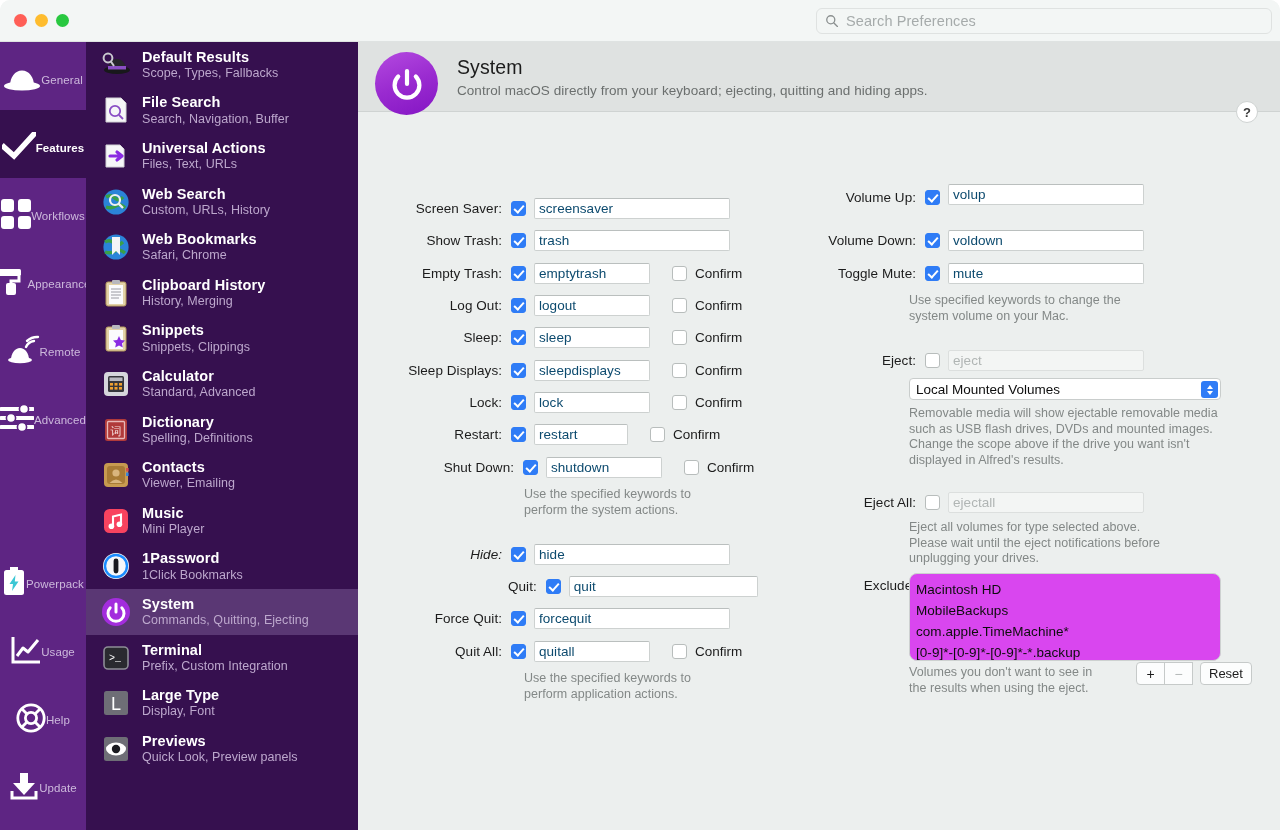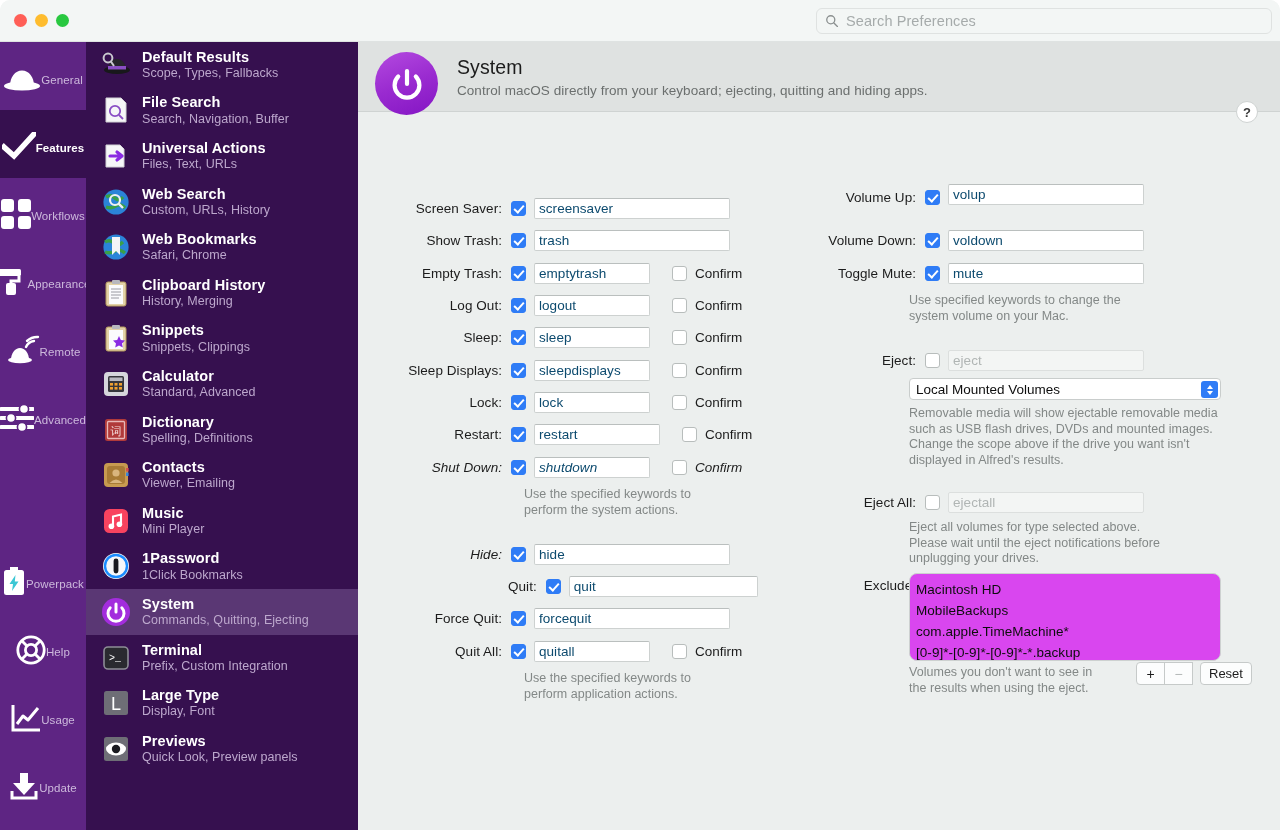--- a/index.html
+++ b/index.html
@@ -282,40 +282,40 @@
           <rect x="8" y="0" width="8" height="3" fill="#fff"></rect>
           <rect x="2" y="3" width="20" height="25" rx="2.5" fill="#fff"></rect>
           <path d="M13.5 8 L7.5 17 H11 L10 24 L16.5 14.5 H12.8 Z" fill="#3bc7d4"></path>
         </svg>
       </div>
       <div class="rlabel">Powerpack</div>
     </div>
 
     <div class="rail-item">
       <div class="ricon">
+        <svg width="30" height="28" viewBox="0 0 30 28">
+          <path d="M2 1 V26 H29" stroke="#fff" stroke-width="3" fill="none"></path>
+          <path d="M6 20 L12 12 L17 16 L27 4" stroke="#fff" stroke-width="3" fill="none" stroke-linejoin="round"></path>
+        </svg>
+      </div>
+      <div class="rlabel">Usage</div>
+    </div>
+
+    <div class="rail-item">
+      <div class="ricon">
         <svg width="30" height="30" viewBox="0 0 30 30">
           <circle cx="15" cy="15" r="13.2" fill="none" stroke="#fff" stroke-width="2.8"></circle>
           <circle cx="15" cy="15" r="5.6" fill="none" stroke="#fff" stroke-width="2.8"></circle>
           <line x1="5.5" y1="5.5" x2="11" y2="11" stroke="#fff" stroke-width="2.8"></line>
           <line x1="19" y1="19" x2="24.5" y2="24.5" stroke="#fff" stroke-width="2.8"></line>
           <line x1="24.5" y1="5.5" x2="19" y2="11" stroke="#fff" stroke-width="2.8"></line>
           <line x1="11" y1="19" x2="5.5" y2="24.5" stroke="#fff" stroke-width="2.8"></line>
         </svg>
       </div>
       <div class="rlabel">Help</div>
-    </div>
-
-    <div class="rail-item">
-      <div class="ricon">
-        <svg width="30" height="28" viewBox="0 0 30 28">
-          <path d="M2 1 V26 H29" stroke="#fff" stroke-width="3" fill="none"></path>
-          <path d="M6 20 L12 12 L17 16 L27 4" stroke="#fff" stroke-width="3" fill="none" stroke-linejoin="round"></path>
-        </svg>
-      </div>
-      <div class="rlabel">Usage</div>
     </div>
 
     <div class="rail-item">
       <div class="ricon">
         <svg width="30" height="28" viewBox="0 0 30 28">
           <rect x="11" y="1" width="8" height="11" fill="#fff"></rect>
           <path d="M4 11 L15 23 L26 11 Z" fill="#fff"></path>
           <path d="M3 19 V26 H27 V19" stroke="#fff" stroke-width="3" fill="none"></path>
         </svg>
       </div>
@@ -633,26 +633,26 @@
         <span class="rlab" style="width:144px;">Lock:</span>
         <span class="cb on" style="margin-left:9px;"></span>
         <span class="tfield" style="width:116px; margin-left:8px;">lock</span>
         <span class="cb off" style="margin-left:22px;"></span>
         <span class="confirm-lab">Confirm</span>
       </div>
 
       <div class="row" style="top:312px; left:0; width:400px;">
         <span class="rlab" style="width:144px;">Restart:</span>
         <span class="cb on" style="margin-left:9px;"></span>
-        <span class="tfield" style="width:126px; margin-left:8px;">restart</span>
+        <span class="tfield" style="width:94px; margin-left:8px;">restart</span>
         <span class="cb off" style="margin-left:22px;"></span>
         <span class="confirm-lab">Confirm</span>
       </div>
 
-      <div class="row" style="top:345px; left:0; width:400px;font-style:italic;">
+      <div class="row" style="top:345px; left:12px; width:400px;">
         <span class="rlab" style="width:144px;">Shut Down:</span>
         <span class="cb on" style="margin-left:9px;"></span>
         <span class="tfield" style="width:116px; margin-left:8px;">shutdown</span>
         <span class="cb off" style="margin-left:22px;"></span>
         <span class="confirm-lab">Confirm</span>
       </div>
 
       <div class="hint" style="top:375px; left:166px; width:250px; white-space:pre-line;">Use the specified keywords to
 perform the system actions.</div>
 

